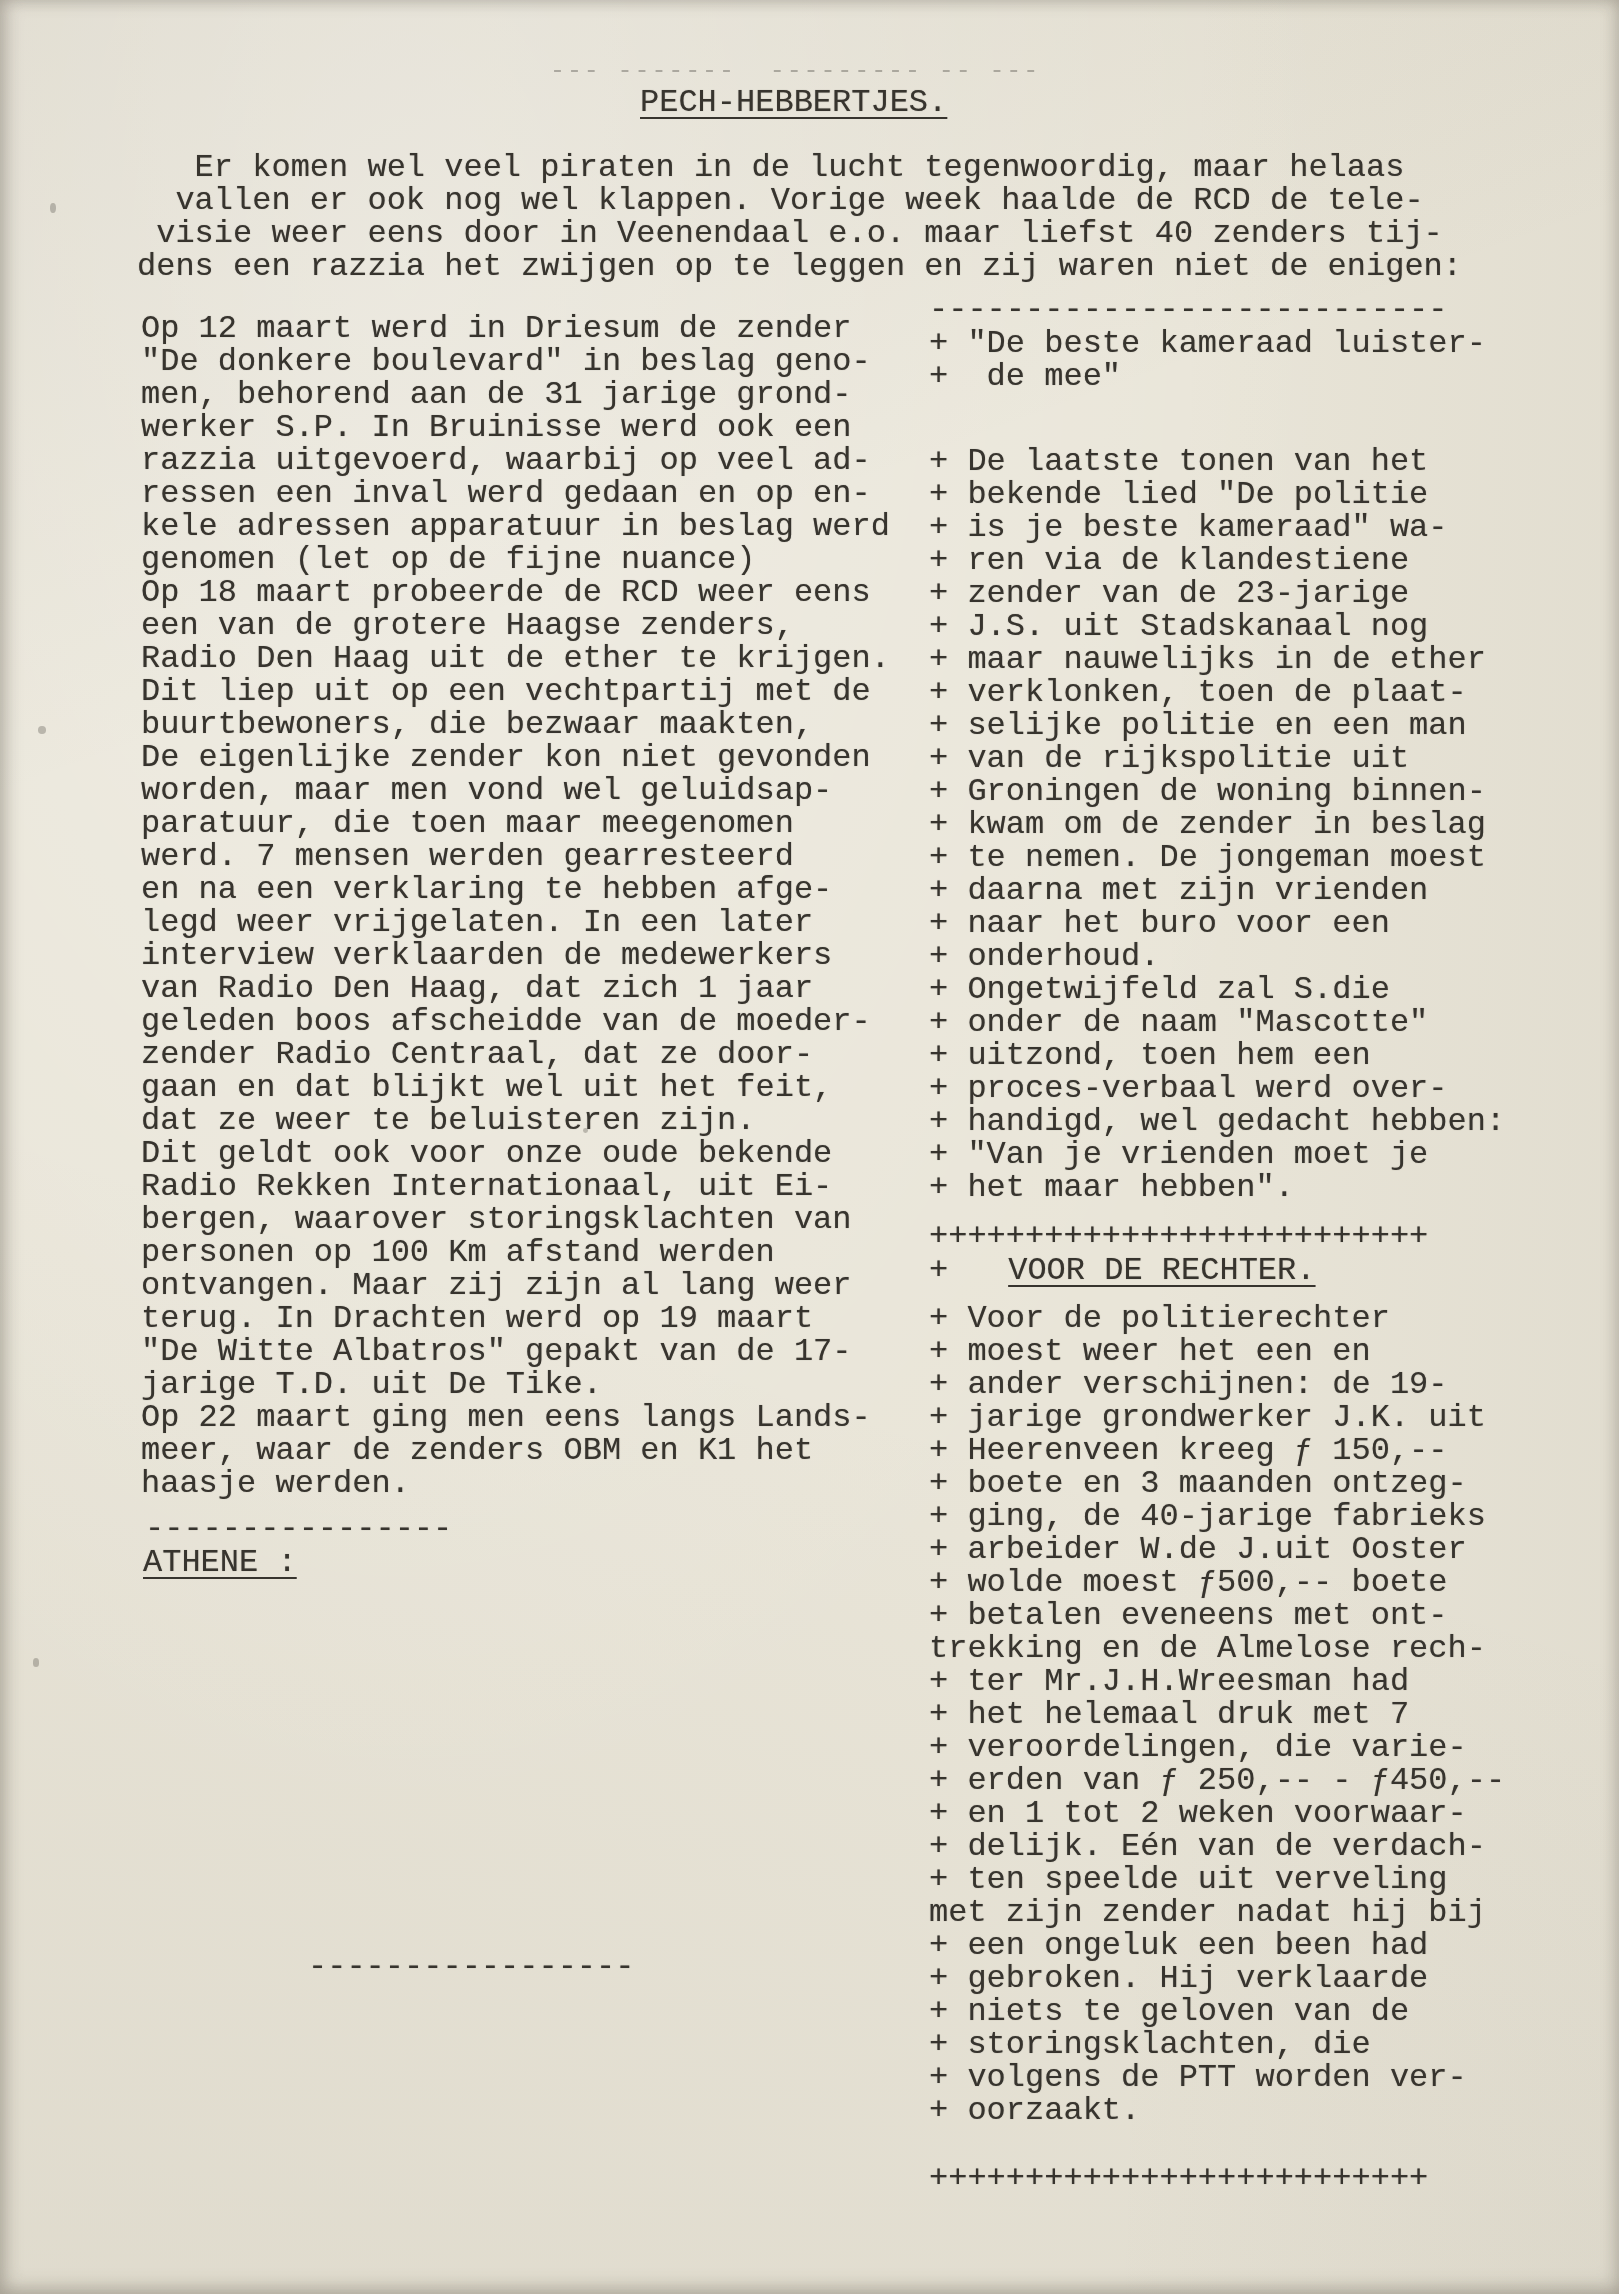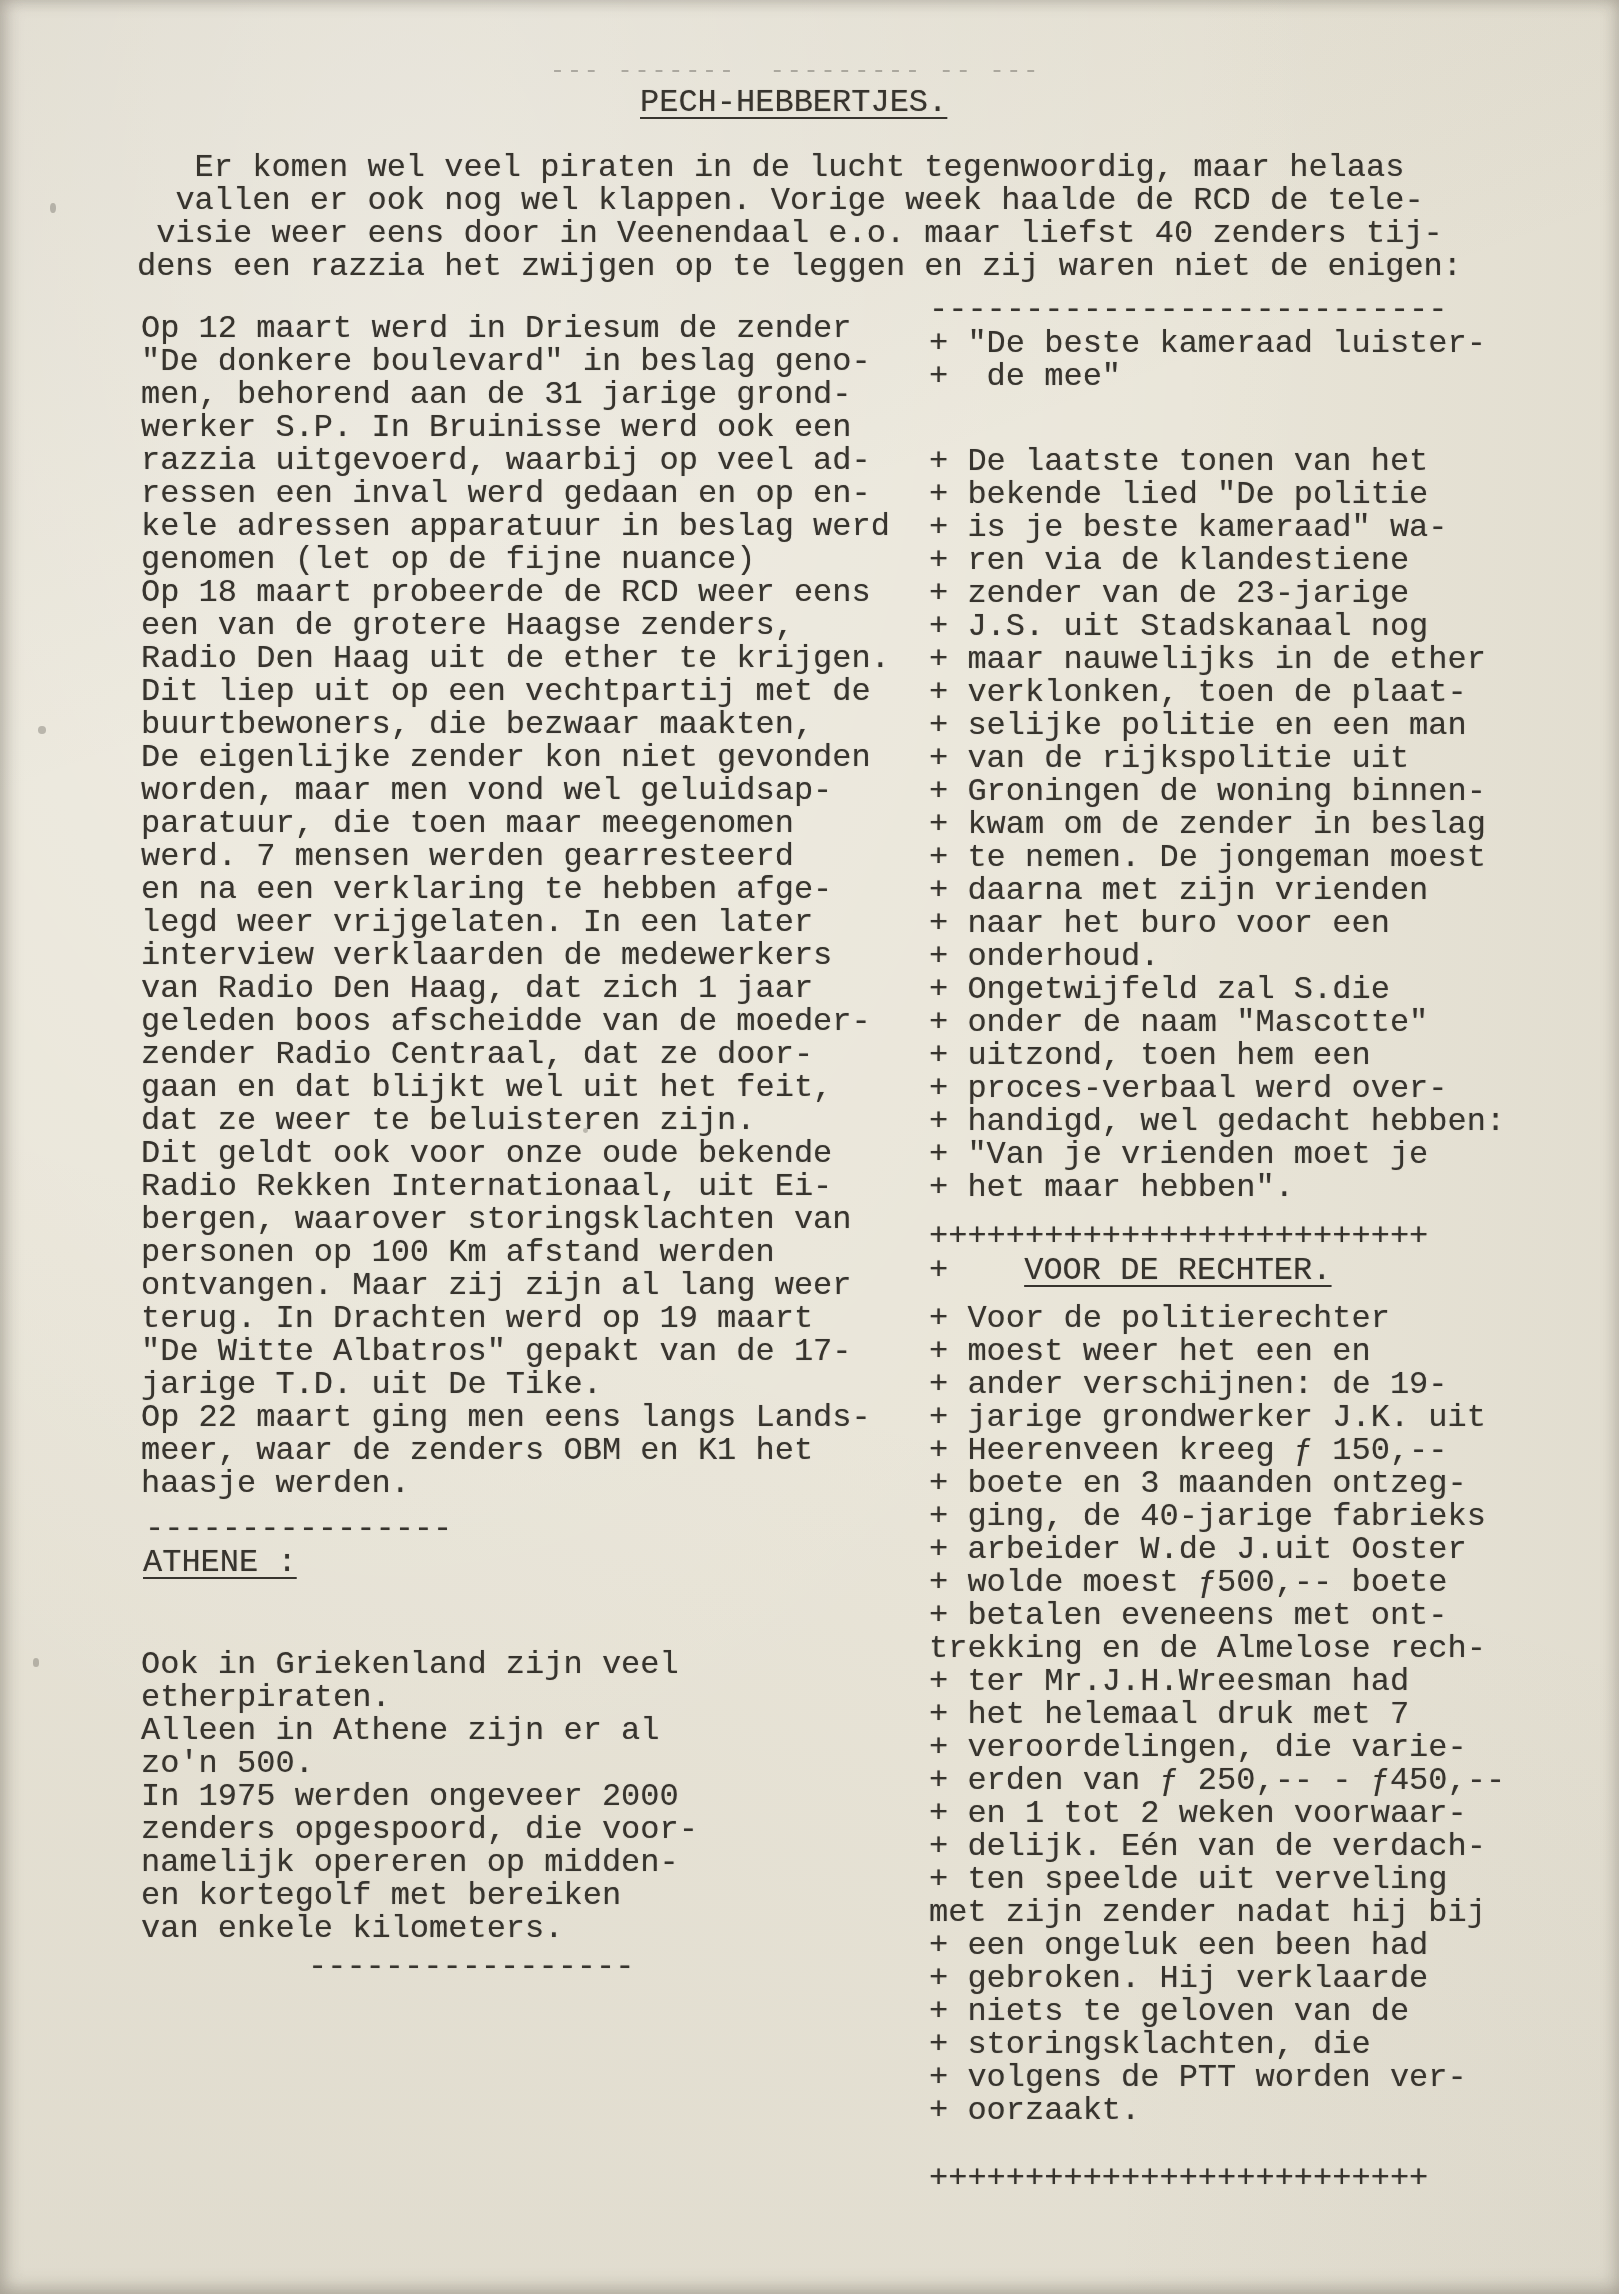--- a/index.html
+++ b/index.html
@@ -37,21 +37,21 @@
     color:rgba(60,58,52,0.35);
     text-shadow:none;
     font-size:25px;
     letter-spacing:1.9px;
   }
   .speck{
     position:absolute;
     background:rgba(70,66,58,0.30);
     border-radius:50%;
   }
-  .heading2-text{margin-left:76px;}
+  .heading2-text{margin-left:60px;}
   .heading1-line .u, .heading2-line .u{display:inline-block;}
 </style>
 </head>
 <body>
 
 <div class="page">
 
   <div class="abs faint" style="left:550px;top:55px;">--- -------  --------- -- ---</div>
 
   <div class="abs ink u" style="left:640px;top:86px;text-align:right;">PECH-HEBBERTJES.</div>
@@ -95,29 +95,20 @@
 "De Witte Albatros" gepakt van de 17-
 jarige T.D. uit De Tike.
 Op 22 maart ging men eens langs Lands-
 meer, waar de zenders OBM en K1 het
 haasje werden.</div>
 
   <div class="abs ink" style="left:145px;top:1512px;">----------------</div>
 
   <div class="abs ink u" style="left:143px;top:1546px;">ATHENE :</div>
 
-  <div class="abs ink" style="left:141px;top:1648px;">Ook in Griekenland zijn veel
-etherpiraten.
-Alleen in Athene zijn er al
-zo'n 500.
-In 1975 werden ongeveer 2000
-zenders opgespoord, die voor-
-namelijk opereren op midden-
-en kortegolf met bereiken
-van enkele kilometers.</div>
 
   <div class="abs ink" style="left:308px;top:1950px;">-----------------</div>
 
   <div class="abs ink" style="left:929px;top:293px;">---------------------------</div>
 
   <div class="abs ink" style="left:929px;top:327px;">+ "De beste kameraad luister-
 +  de mee"</div>
 
 
   <div class="abs ink" style="left:929px;top:445px;font-family:Liberation Mono, monospace;">+ De laatste tonen van het

